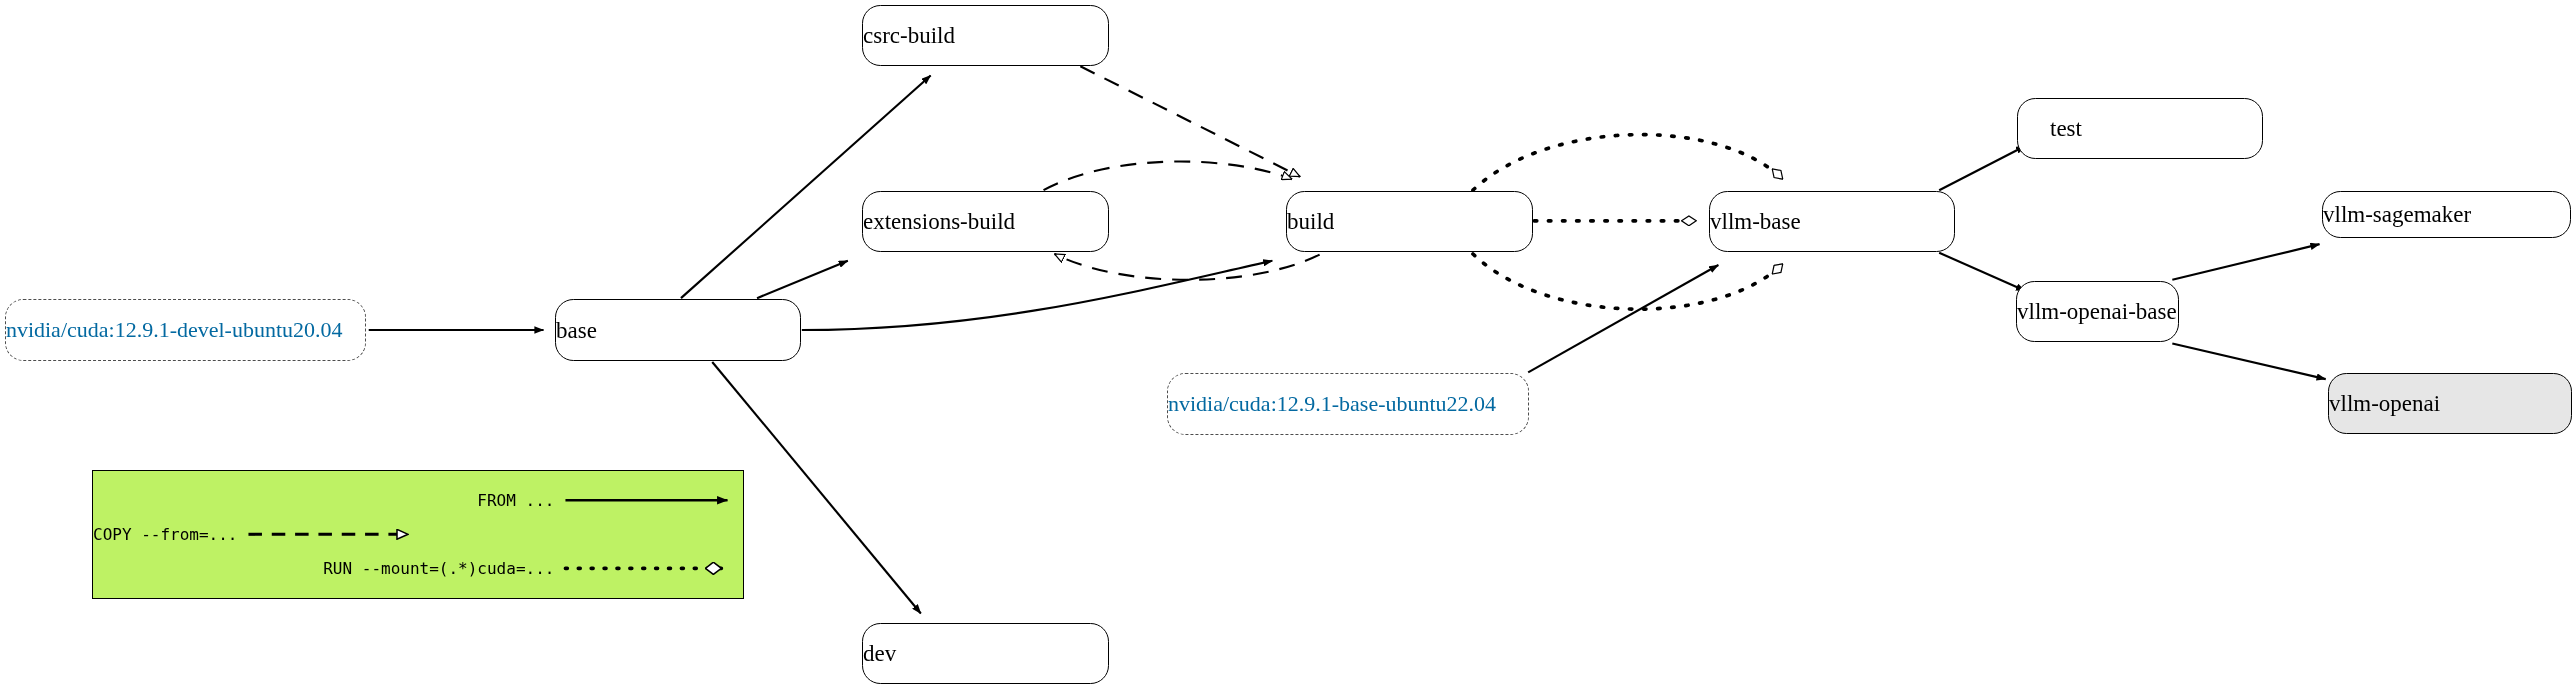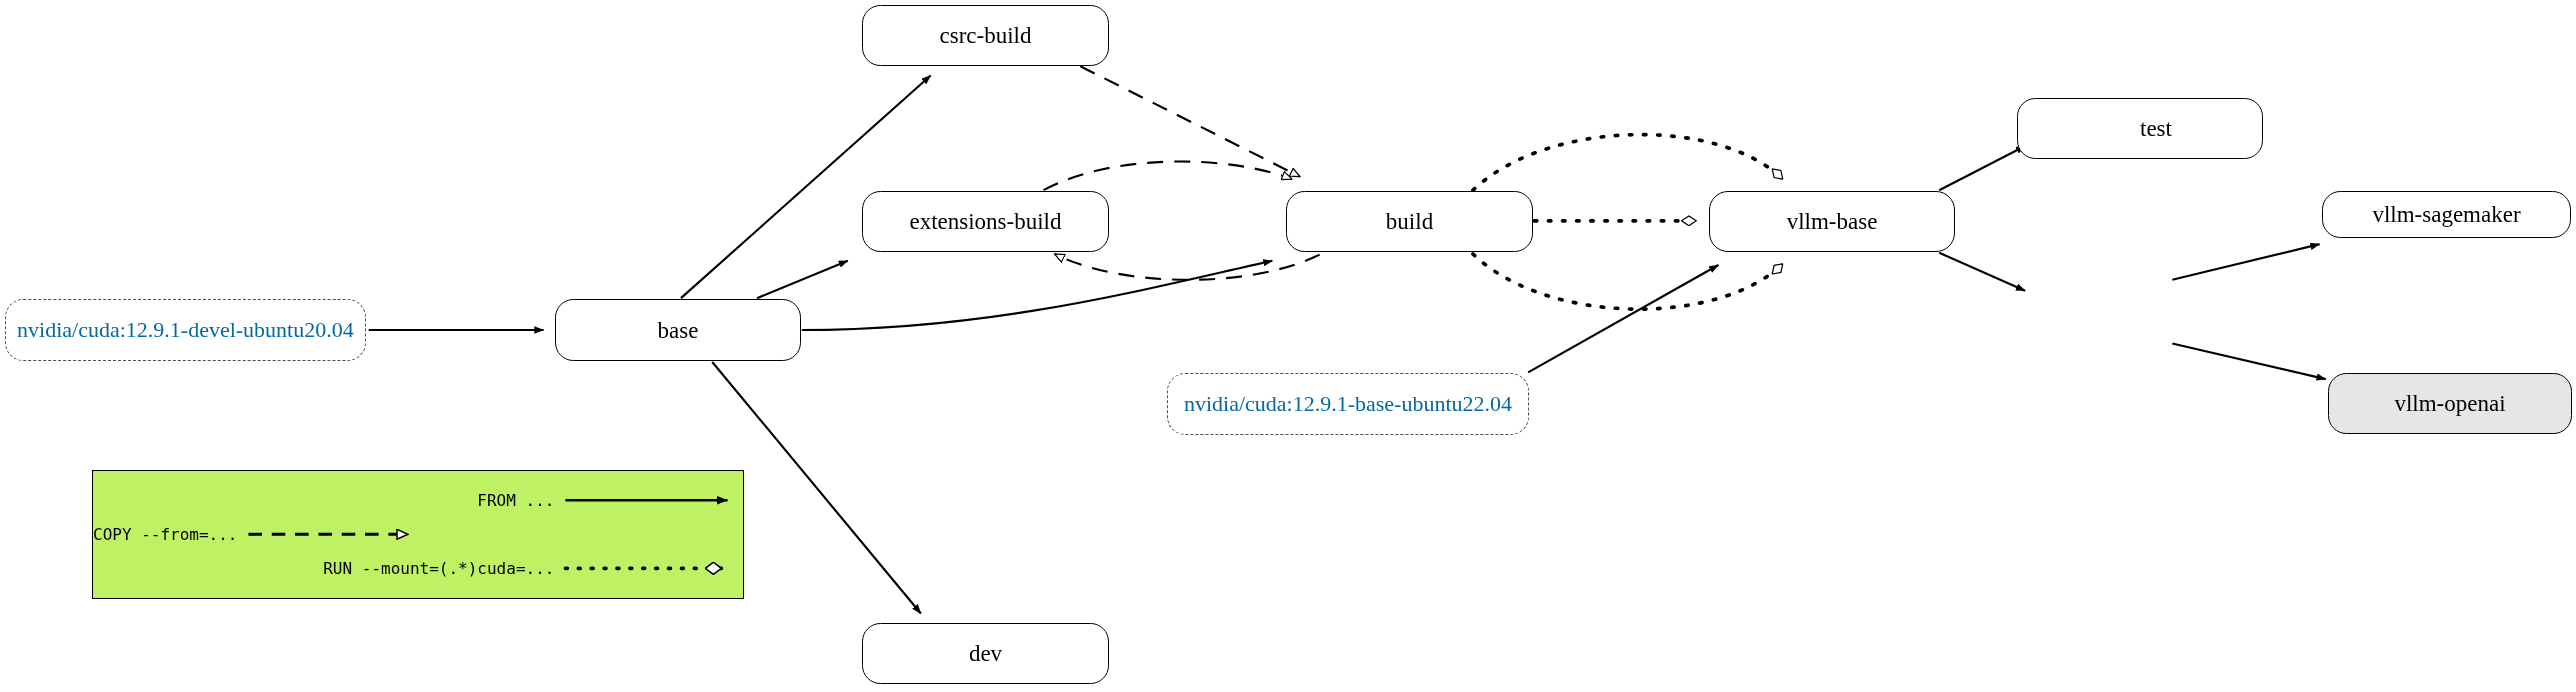--- a/index.html
+++ b/index.html
@@ -24,21 +24,20 @@
     height: 692px;
     pointer-events: none;
   }
   svg.layer .hit { pointer-events: stroke; }
 
   .node {
     position: absolute;
     box-sizing: border-box;
     display: flex;
     align-items: center;
-    justify-content: center;
     border: 1.8px solid #000000;
     border-radius: 18.4px;
     background: #ffffff;
     color: #000000;
     font-size: 23px;
     line-height: 1;
     white-space: nowrap;
   }
   .node.external {
     border-style: dashed;
@@ -153,28 +152,31 @@
   </div>
 
   <div class="node" style="left:1286px; top:191px; width:247px; height:61px;">
     <span>build</span>
   </div>
 
   <div class="node external" style="left:1167px; top:373px; width:362px; height:62px;">
     <span>nvidia/cuda:12.9.1-base-ubuntu22.04</span>
   </div>
 
-  <div class="node" style="left:1709px; top:191px; width:246px; height:61px;border-radius:19px;">
+  <div class="node" style="left:1709px; top:191px; width:246px; height:61px;">
     <span>vllm-base</span>
   </div>
 
   <div class="node" style="left:2017px; top:98px; width:246px; height:61px;padding-left:32px;">
     <span>test</span>
   </div>
 
+  <div class="node" style="left:2016px; top:281px; width:163px; height:61px;">
+    <span>vllm-openai-base</span>
+  </div>
 
   <div class="node" style="left:2322px; top:191px; width:249px; height:47px;">
     <span>vllm-sagemaker</span>
   </div>
 
   <div class="node final" style="left:2328px; top:373px; width:244px; height:61px;">
     <span>vllm-openai</span>
   </div>
 
   <div class="legend-box">

